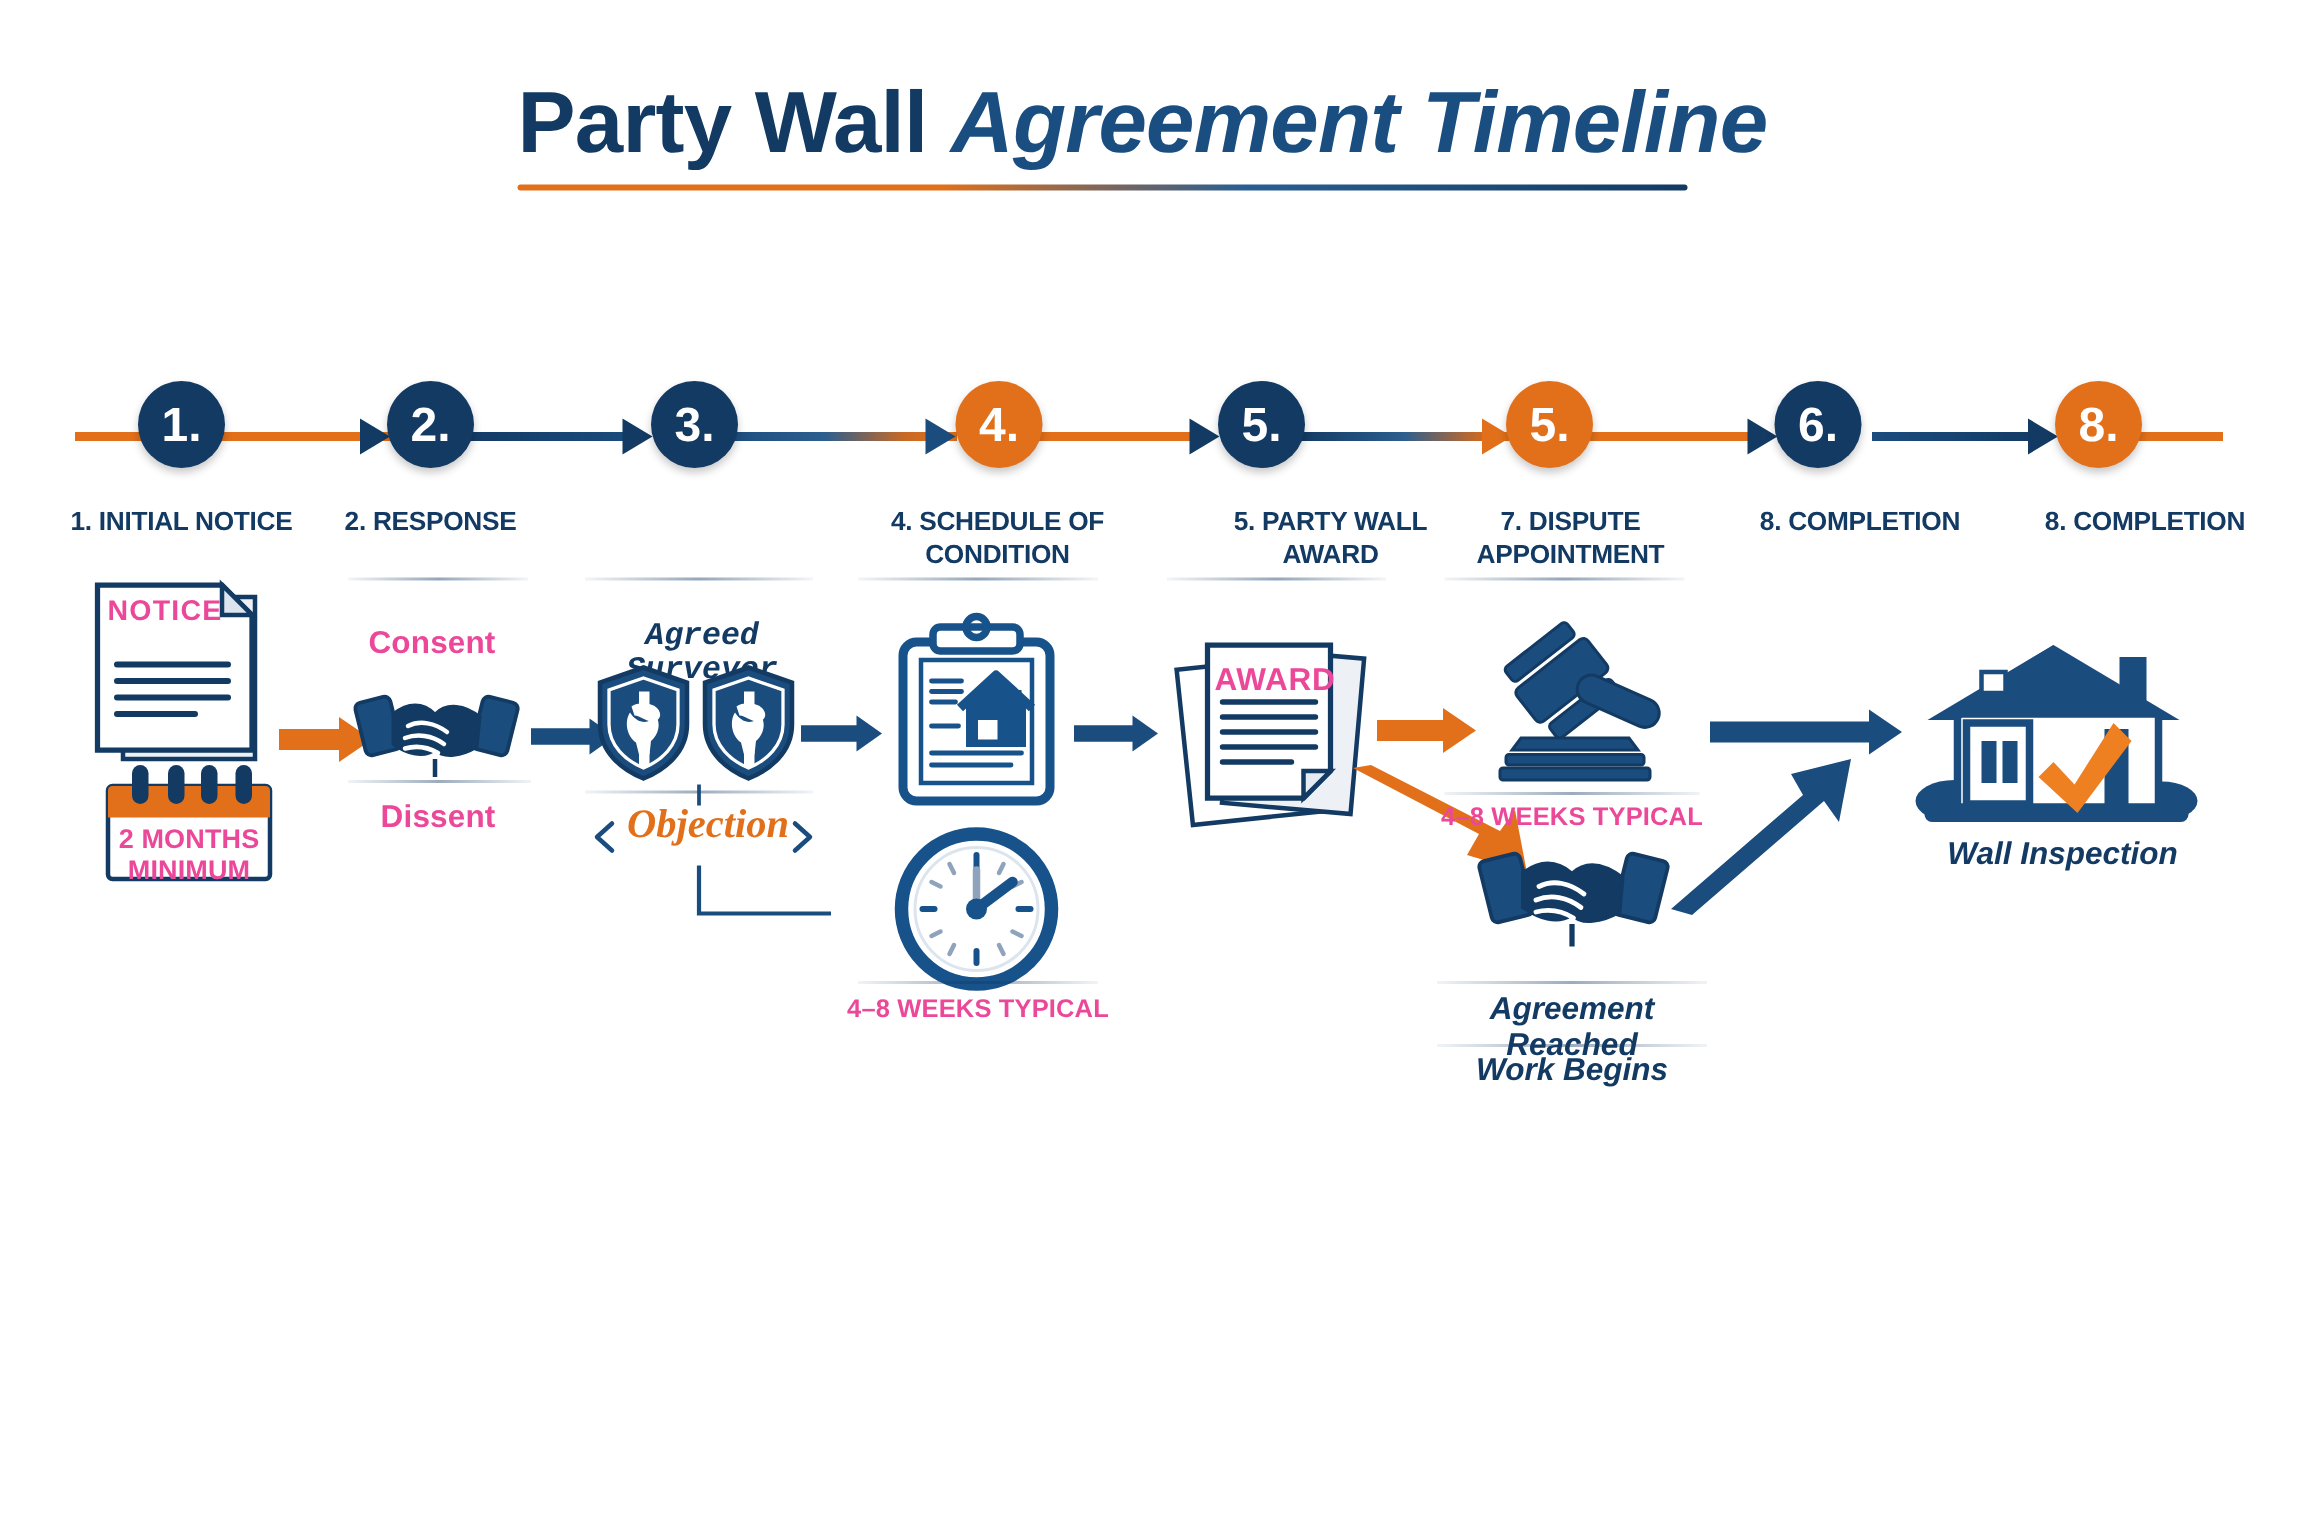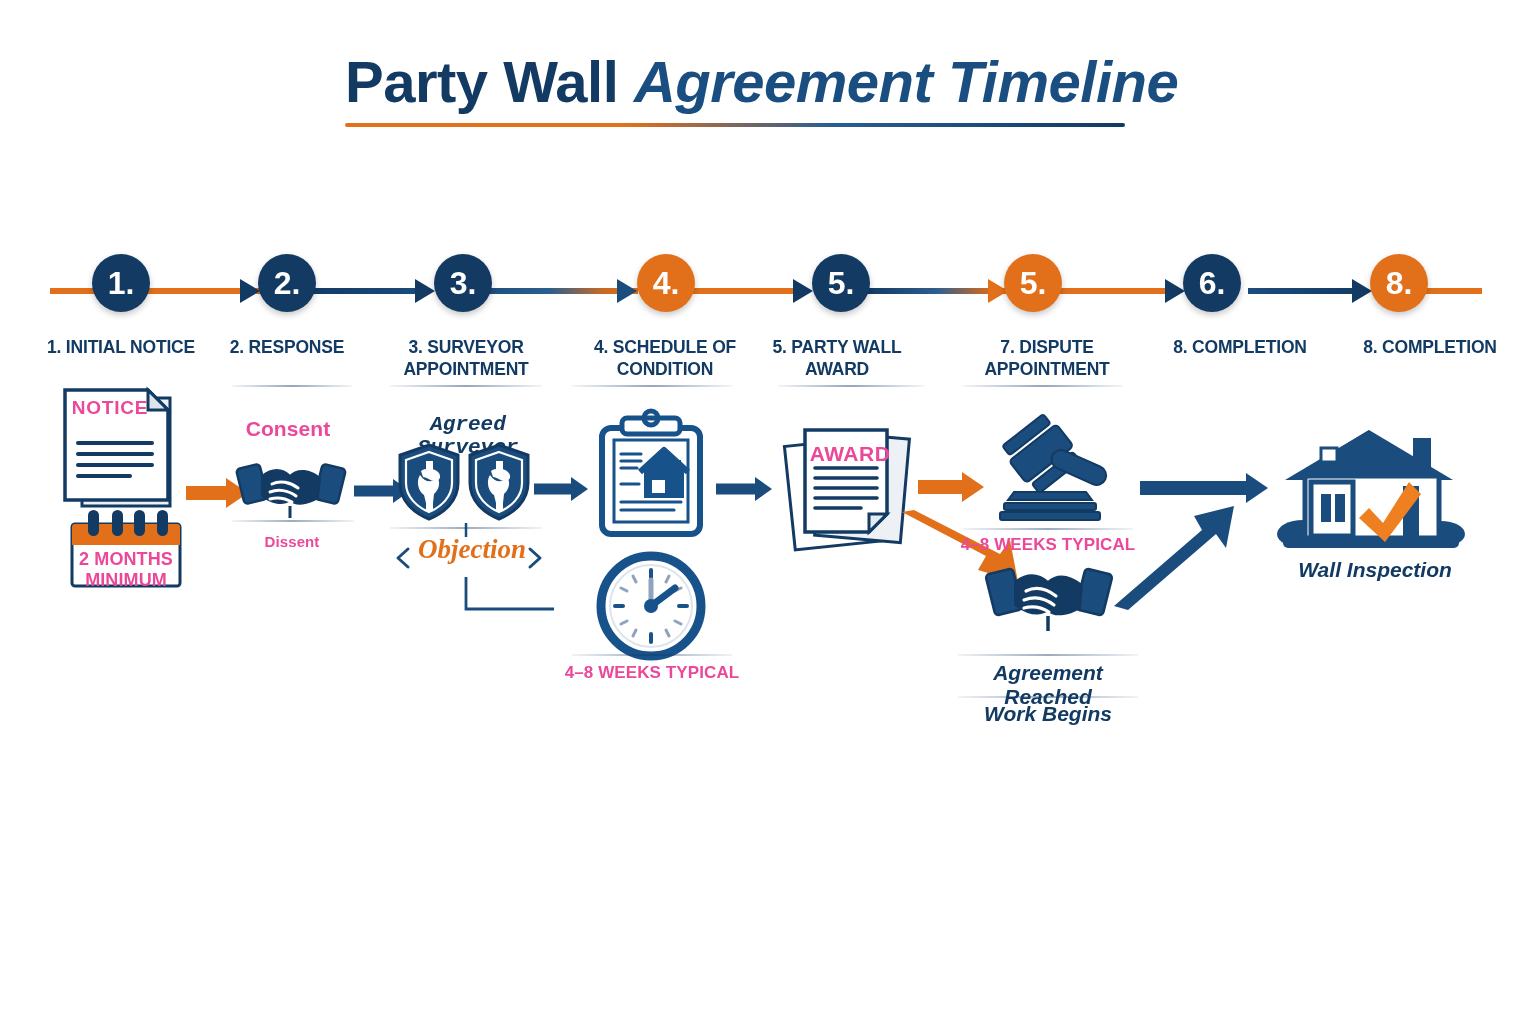--- a/index.html
+++ b/index.html
@@ -168,29 +168,25 @@
   <div class="node navy" style="left:258px;">2.</div>
   <div class="node navy" style="left:434px;">3.</div>
   <div class="node orange" style="left:637px;">4.</div>
   <div class="node navy" style="left:812px;">5.</div>
   <div class="node orange" style="left:1004px;">5.</div>
   <div class="node navy" style="left:1183px;">6.</div>
   <div class="node orange" style="left:1370px;">8.</div>
 
   <div class="step-label" style="left:31px;  width:180px;"><span>1. INITIAL NOTICE</span></div>
   <div class="step-label" style="left:212px; width:150px;"><span>2. RESPONSE</span></div>
-  <div class="step-label" style="left:380px; width:172px;">
-    <div>3. SURVEYOR</div>
-    <div>APPOINTMENT</div>
-  </div>
   <div class="step-label" style="left:570px; width:190px;">
     <div>4. SCHEDULE OF</div>
     <div>CONDITION</div>
   </div>
-  <div class="step-label" style="left:751px; width:172px;">
+  <div class="step-label" style="left:801px; width:172px;">
     <div>5. PARTY WALL</div>
     <div>AWARD</div>
   </div>
   <div class="step-label" style="left:962px; width:170px;">
     <div>7. DISPUTE</div>
     <div>APPOINTMENT</div>
   </div>
   <div class="step-label" style="left:1150px; width:180px;"><span>8. COMPLETION</span></div>
   <div class="step-label" style="left:1340px; width:180px;"><span>8. COMPLETION</span></div>
 
@@ -235,21 +231,21 @@
   <svg style="position:absolute;left:238px;top:452px;" width="108" height="70" viewBox="0 0 108 70">
     <rect x="2" y="14" width="24" height="36" rx="4" transform="rotate(-14 14 32)" fill="#1B4C7E" stroke="#123A63" stroke-width="2.5"></rect>
     <rect x="80" y="14" width="24" height="36" rx="4" transform="rotate(14 92 32)" fill="#1B4C7E" stroke="#123A63" stroke-width="2.5"></rect>
     <path d="M24 24 C34 16, 44 16, 52 24 C60 16, 72 18, 82 26 L80 46 C70 52, 58 54, 52 48 C44 54, 32 50, 24 44 Z" fill="#123A63" stroke="#123A63" stroke-width="2"></path>
     <path d="M34 32 C42 28, 52 30, 60 36" fill="none" stroke="#FFFFFF" stroke-width="3" stroke-linecap="round"></path>
     <path d="M32 40 C40 37, 50 38, 58 44" fill="none" stroke="#FFFFFF" stroke-width="3" stroke-linecap="round"></path>
     <path d="M32 47 C39 45, 47 46, 54 50" fill="none" stroke="#FFFFFF" stroke-width="3" stroke-linecap="round"></path>
     <line x1="52" y1="54" x2="52" y2="66" stroke="#123A63" stroke-width="3"></line>
   </svg>
   <div class="tiny-rule" style="left:232px; top:520px; width:122px;"></div>
-  <div class="cap" style="left:232px; top:533px; width:120px; font-size:15px;">Dissent</div>
+  <div class="cap" style="left:232px; top:533px; width:120px; font-size:21px;">Dissent</div>
 
   <div class="fa navy sm" style="left:354px; top:478px; width:56px; height:26px;">
     <div class="shaft" style="width:40px;"></div>
       <div class="head"></div>
   </div>
 
   <div class="script" style="left:378px; top:413px; width:180px;font-family:Liberation Mono, monospace;">Agreed Surveyor</div>
 
   <svg style="position:absolute;left:396px;top:443px;" width="66" height="78" viewBox="0 0 66 78">
     <path d="M33 2 L62 12 V40 C62 58, 48 70, 33 76 C18 70, 4 58, 4 40 V12 Z" fill="#1B4C7E" stroke="#123A63" stroke-width="3"></path>

